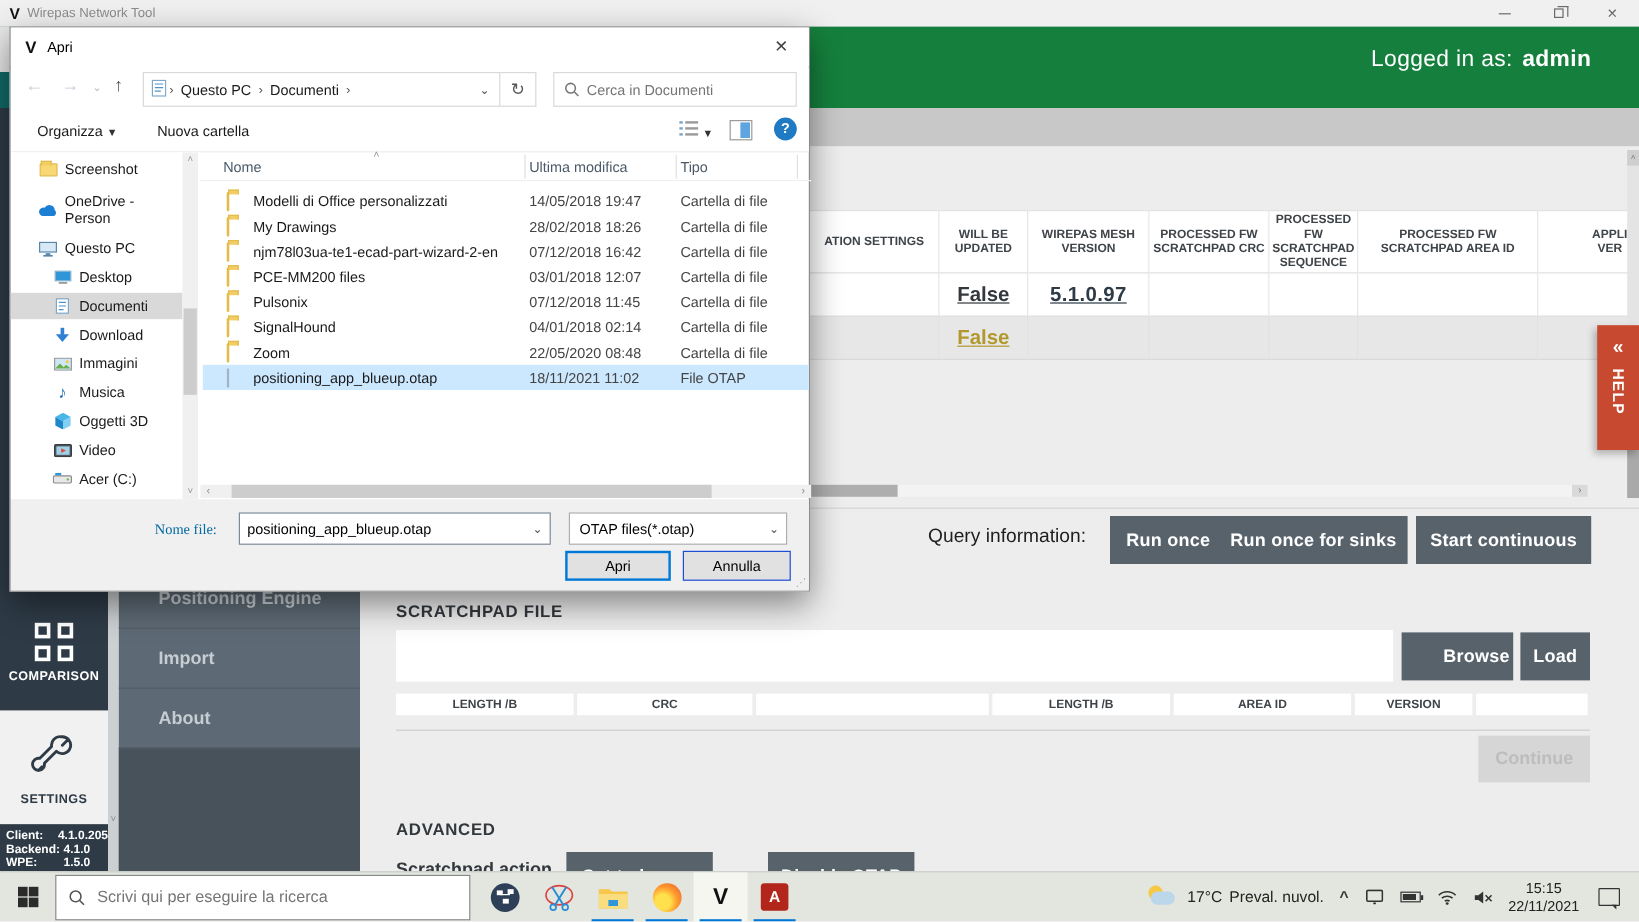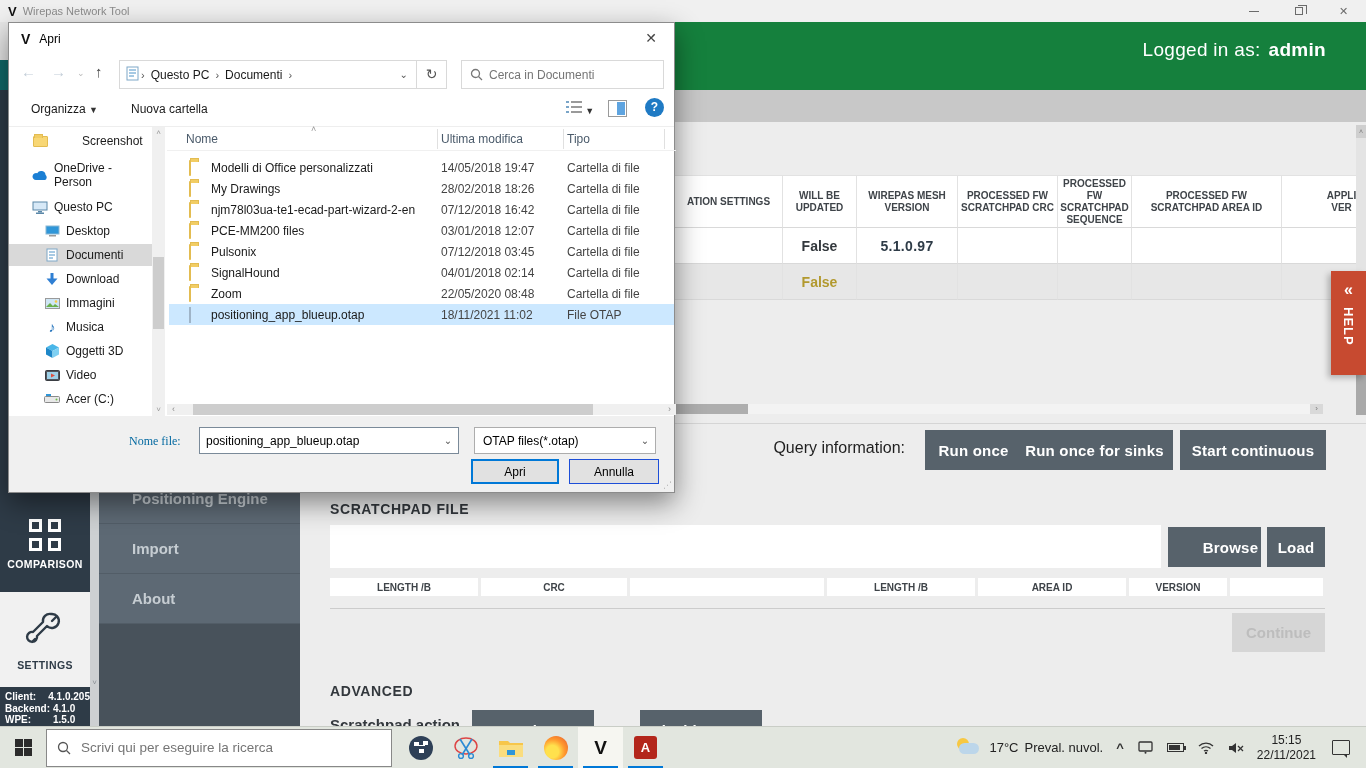--- a/index.html
+++ b/index.html
@@ -47,21 +47,21 @@
   .nav-col { left:99px; top:122px; width:201px; height:604px; background:#5d6974; }
   .nav-item { display:block; height:50px; line-height:50px; padding-left:33px; color:#c6cdd2; font-weight:bold; font-size:15px; border-top:1px solid #525d67; }
   .nav-fill-top { height:351px; }
   .nav-dark { height:104px; background:#48525b; border-top:1px solid #525d67; }
 
   
   .dtable { left:675px; top:175px; }
   .dt-row { display:flex; }
   .dt-c { background:#fff; border-right:1px solid #e2e2e2; border-bottom:1px solid #d9d9d9; display:flex; align-items:center; justify-content:center; text-align:center; flex-direction:column; overflow:hidden; }
   .dt-head .dt-c { height:53px; font-size:10px; font-weight:bold; color:#3f4449; line-height:12px; border-top:1px solid #e2e2e2; }
-  .dt-body .dt-c { height:36px; font-size:14px; }
+  .dt-body .dt-c { height:36px; font-size:17px;text-decoration:underline; }
   .c0{width:108px;} .c1{width:74px;} .c2{width:101px;} .c3{width:100px;} .c4{width:74px;} .c5{width:150px;} .c6{width:120px;}
   .dt-r2 .dt-c { background:#e7e7e7; }
   .val-dark { font-weight:bold; color:#33383d; }
   .val-navy { font-weight:bold; color:#2e3b47; font-size:15px; letter-spacing:.3px; }
   .val-gold { font-weight:bold; color:#b2992e; }
 
   
   .help-tab { left:1331px; top:271px; width:35px; height:104px; background:#c74a30; box-shadow:-3px 3px 6px rgba(0,0,0,.25); display:flex; flex-direction:column; align-items:center; color:#fff; }
   .help-chev { font-size:16px; font-weight:bold; margin-top:10px; }
   .help-txt { writing-mode:vertical-rl; font-weight:bold; font-size:13px; letter-spacing:1px; margin-top:8px; }
@@ -377,21 +377,21 @@
             <rect x="0" y="11" width="3" height="2" fill="#7aa5c8"></rect>
             <rect x="5" y="11" width="11" height="2" fill="#9a9a9a"></rect>
           </svg>
         <span class="caret">▼</span>
       </span>
       <span class="pane-icon"></span>
       <span class="help-icon">?</span>
     </div>
 
     <div class="dlg-side">
-      <div class="ditem" style="top:3px;padding-left:23px;gap:28px;">
+      <div class="ditem" style="top:3px;padding-left:23px;">
           <span class="ic">
             <span class="folder-ic"></span>
           </span>
           <span>Screenshot</span>
         </div>
       <div class="ditem" style="top:37px;padding-left:23px;">
           <span class="ic">
             <svg width="16" height="11" viewBox="0 0 16 11">
               <path d="M4 10 a3.5 3.5 0 1 1 1.2-6.8 A4.5 4.5 0 0 1 13.6 5 A3 3 0 0 1 13 10 z" fill="#1b7fd4"></path>
             </svg>
@@ -518,21 +518,21 @@
       </div>
     <div class="frow" style="top:197px;">
         <span class="fic"><span class="folder-ic"></span></span>
         <span class="fname">PCE-MM200 files</span>
         <span class="fdate">03/01/2018 12:07</span>
         <span class="ftype">Cartella di file</span>
       </div>
     <div class="frow" style="top:218px;">
         <span class="fic"><span class="folder-ic"></span></span>
         <span class="fname">Pulsonix</span>
-        <span class="fdate">07/12/2018 03:45</span>
+        <span class="fdate">07/12/2018 11:45</span>
         <span class="ftype">Cartella di file</span>
       </div>
     <div class="frow" style="top:239px;">
         <span class="fic"><span class="folder-ic"></span></span>
         <span class="fname">SignalHound</span>
         <span class="fdate">04/01/2018 02:14</span>
         <span class="ftype">Cartella di file</span>
       </div>
     <div class="frow" style="top:260px;">
         <span class="fic"><span class="folder-ic"></span></span>

